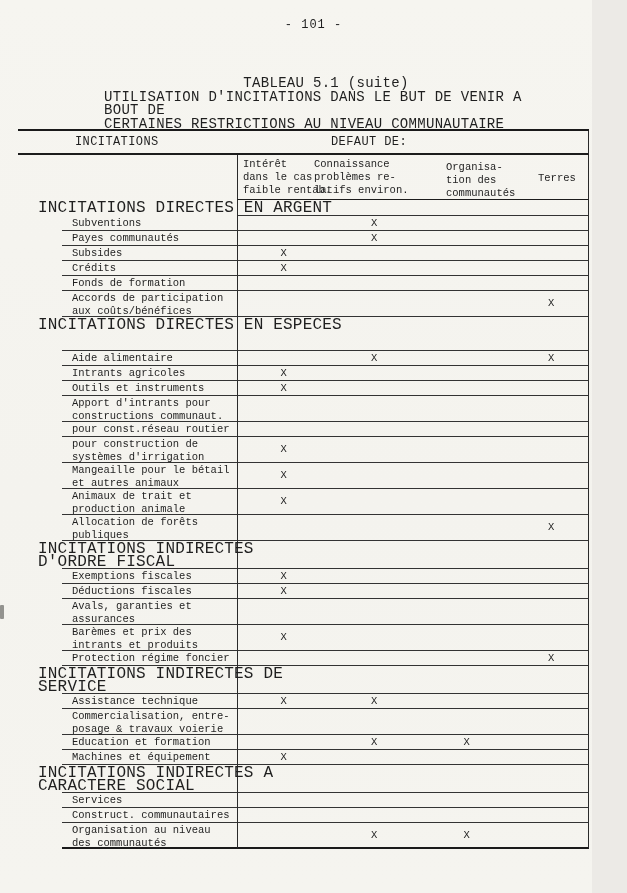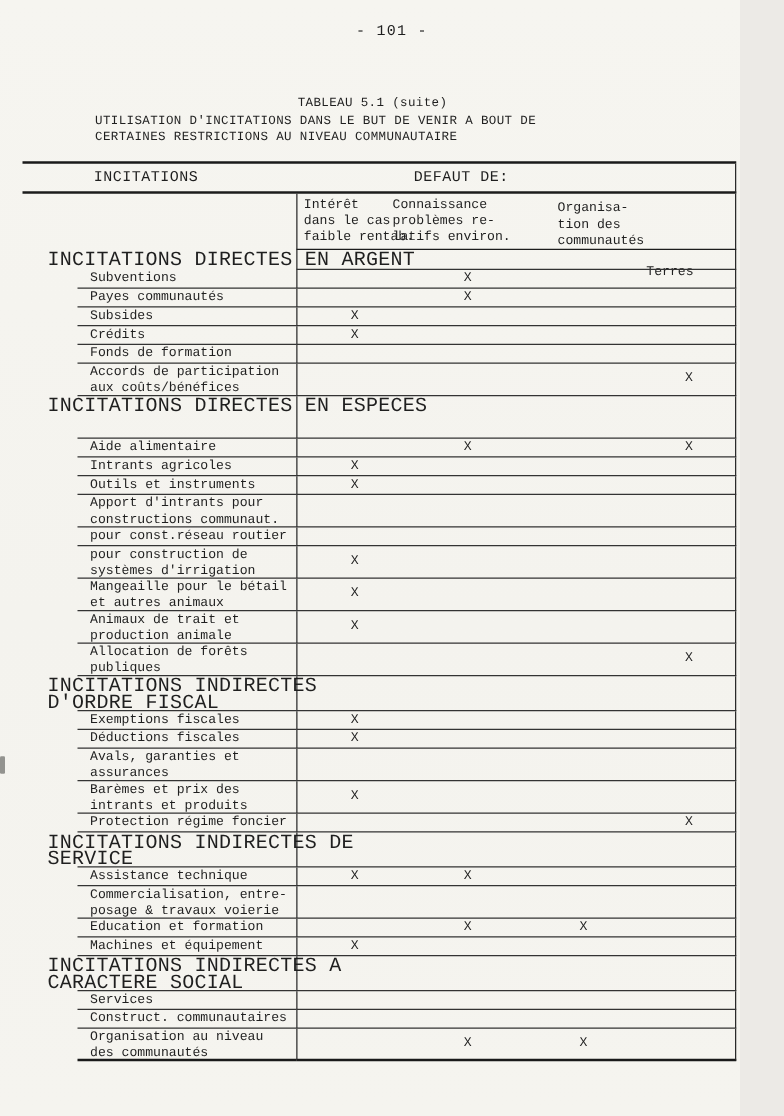--- a/index.html
+++ b/index.html
@@ -13,22 +13,22 @@
   .page{
     position:relative;width:560px;height:893px;overflow:hidden;
     background:linear-gradient(180deg,#f6f5f0 0%,#f4f3ee 55%,#f5f4ef 100%);
     padding-left:32px;
   }
   .page-number{
     position:absolute;top:18px;left:0;width:627px;
     text-align:center;font-size:12px;letter-spacing:1px;
   }
   .title-block{
-    position:absolute;left:76px;top:77px;width:444px;
-    font-size:10px;line-height:13.5px;letter-spacing:0.3px;
+    position:absolute;left:104px;top:77px;width:444px;
+    font-size:14px;line-height:13.5px;letter-spacing:0.3px;
   }
   .title-line1{text-align:center;}
   .title-line2,.title-line3{text-align:left;}
   .doc-table{
     position:absolute;left:18px;top:129px;width:571px;
   }
   .top-rule{border-top:2px solid #1a1a1a;height:0;}
   .group-row{
     position:relative;height:22px;
     border-bottom:2px solid #1c1c1c;
@@ -42,21 +42,21 @@
   .colhead-data{
     position:relative;width:352px;box-sizing:border-box;
     border-left:1px solid #2a2a2a;border-right:1px solid #2a2a2a;
     border-bottom:1.5px solid #1c1c1c;
     font-size:10.5px;line-height:13px;
   }
   .colhead{position:absolute;white-space:pre-line;}
   .ch1{left:5px;top:3px;}
   .ch2{left:76px;top:3px;}
   .ch3{left:208px;top:6px;}
-  .ch4{left:279px;top:17px;margin-top:40px;}
+  .ch4{left:300px;top:17px;}
   .row{display:flex;height:15px;}
   .row.double{height:26px;}
   .row-indent{width:44px;}
   .row-label{
     width:175px;box-sizing:border-box;padding-left:10px;padding-top:1px;
     border-bottom:1px solid #333;
     font-size:10.5px;line-height:12.5px;white-space:pre-line;
     overflow:hidden;
   }
   .row-data{

